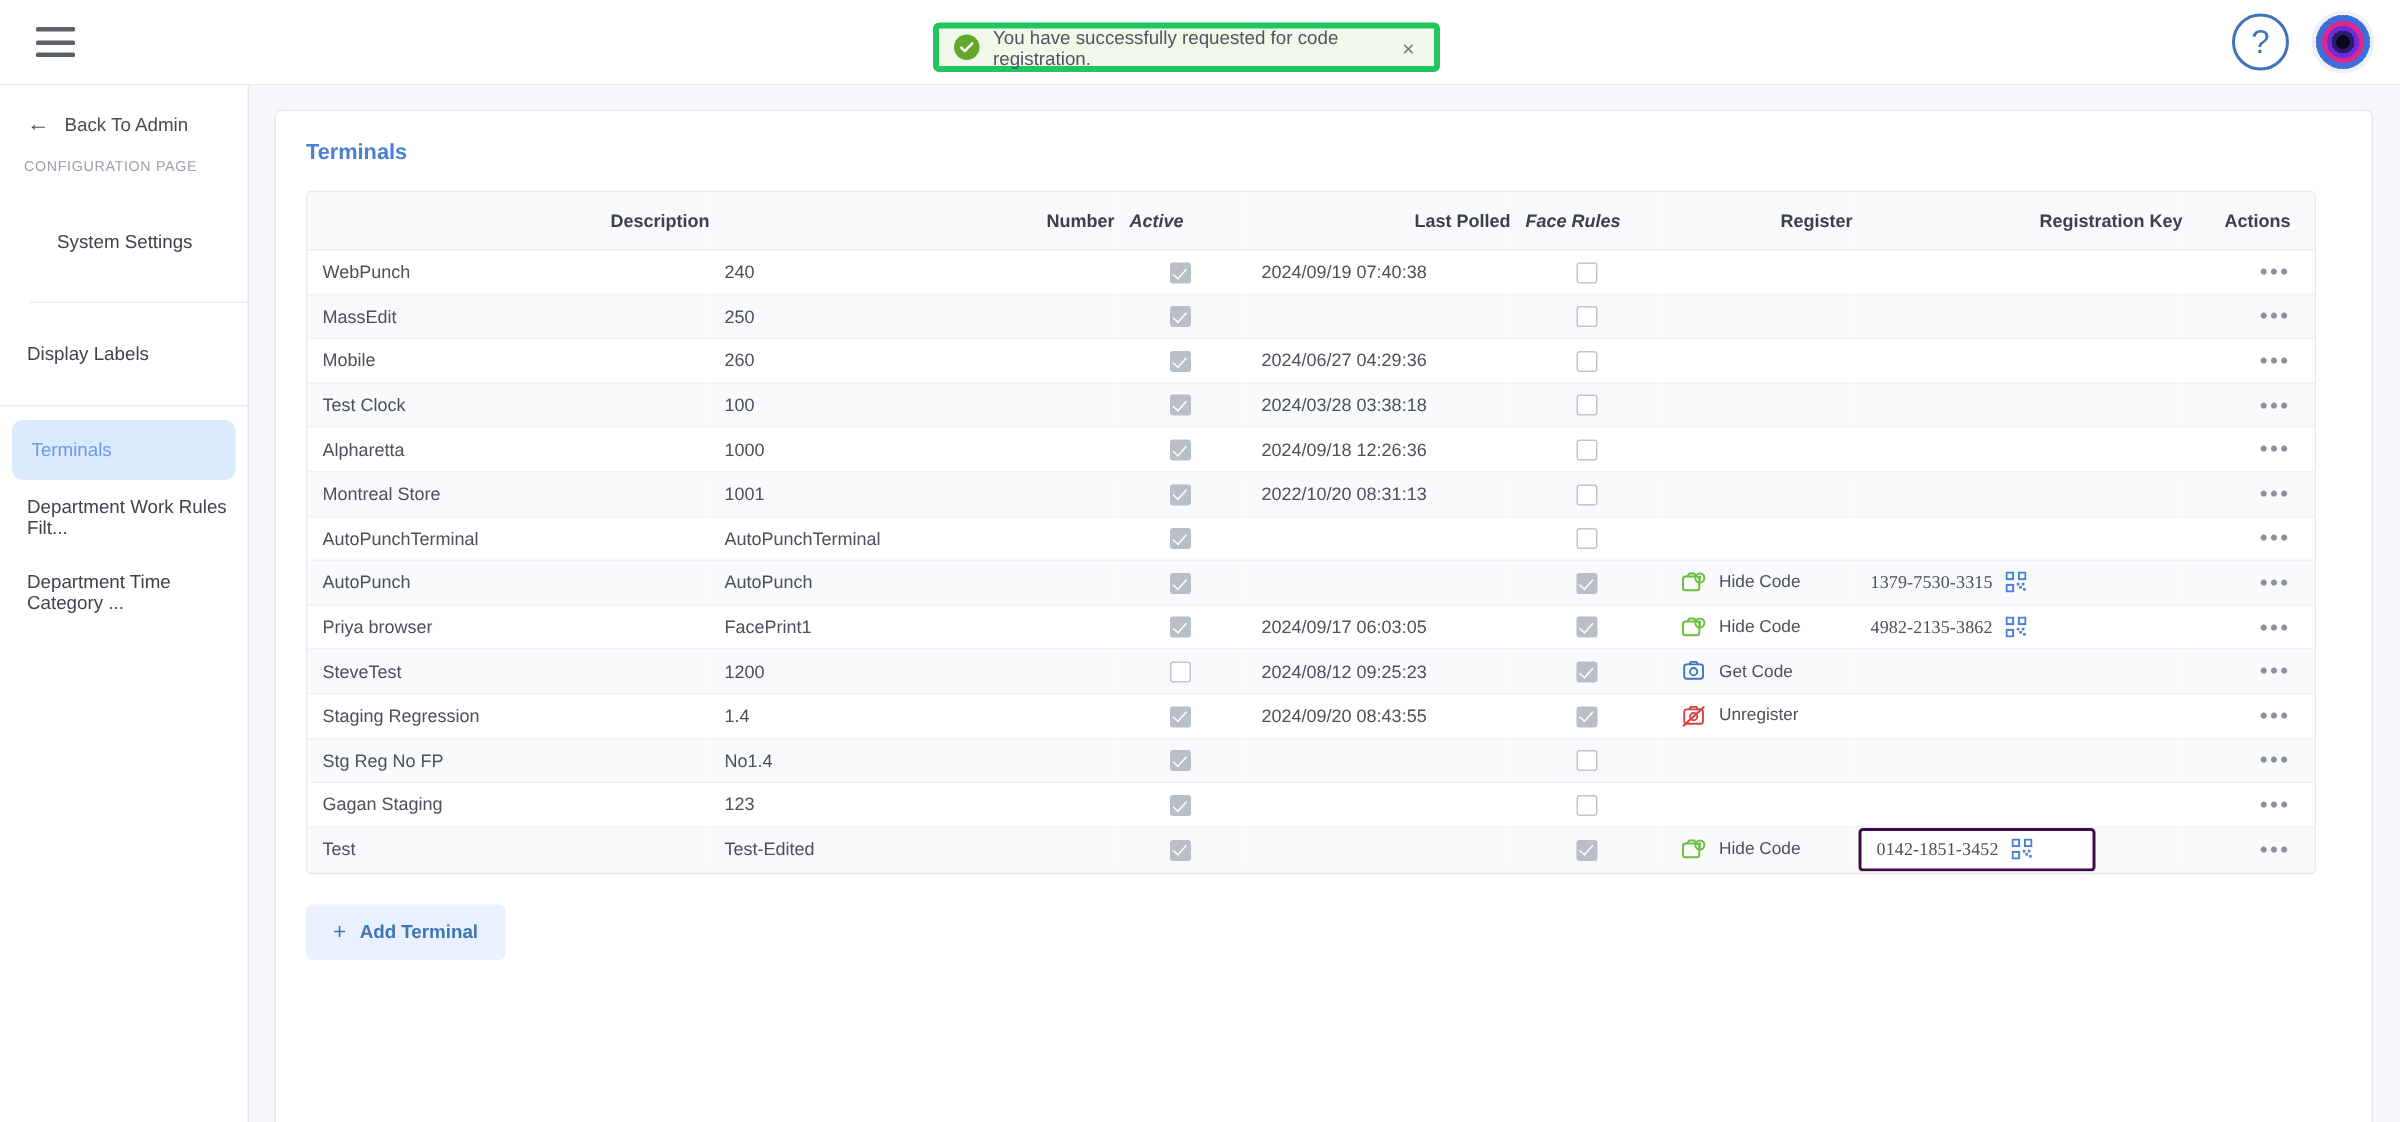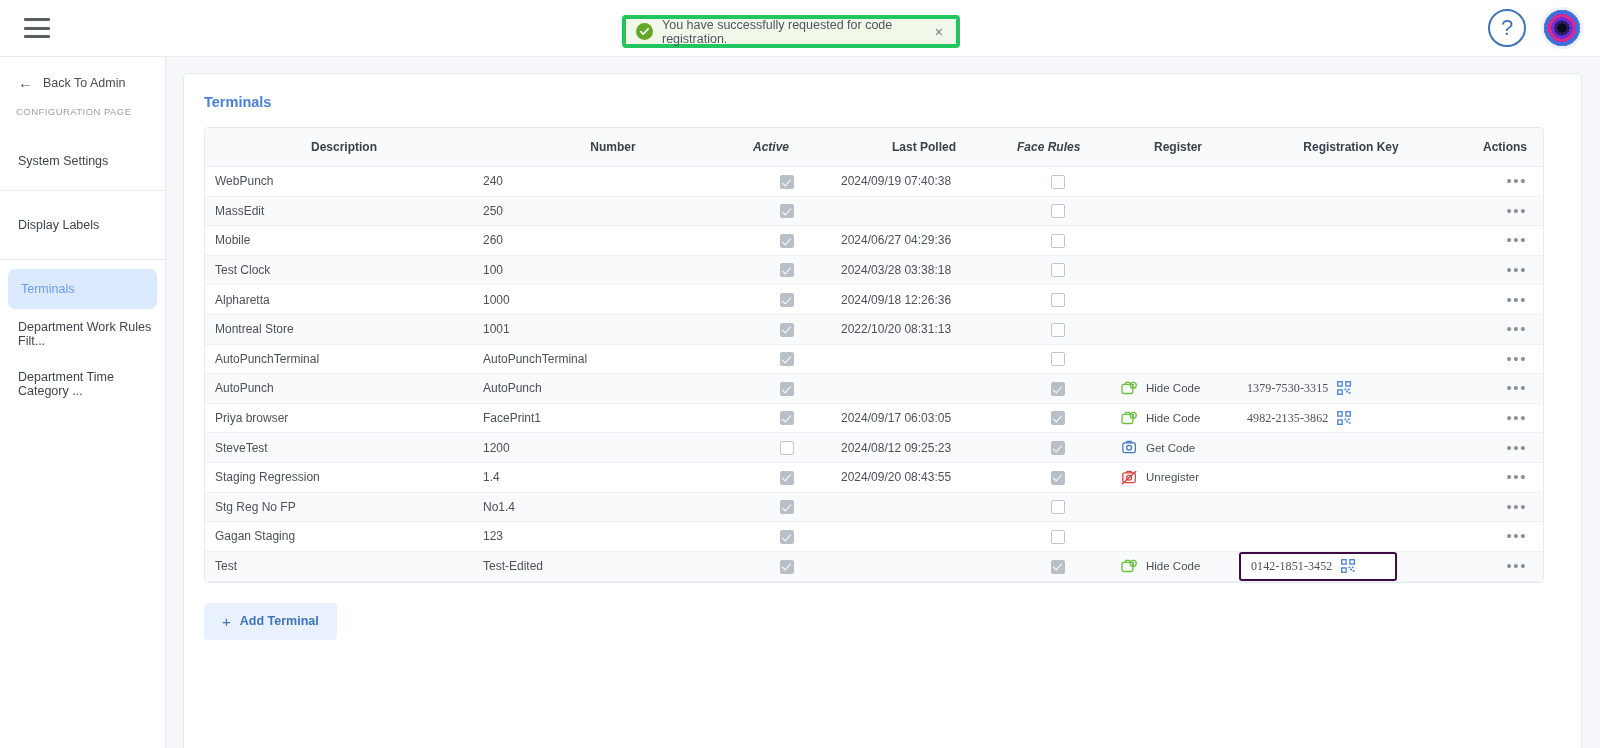--- a/index.html
+++ b/index.html
@@ -89,21 +89,21 @@
     padding: 16px 0 0 16px;
     font-size: 9.5px; letter-spacing: .45px;
     color: #9aa1ab; text-transform: uppercase;
   }
   .sb-group { border-bottom: 1px solid #e9ecf1; }
   .sb-item {
     padding: 13px 0 13px 18px;
     font-size: 12.5px; color: #3e434c;
     cursor: pointer;
   }
-  .sb-group.g1 { padding: 10px 0 9px; }
+  .sb-group.g1 { padding: 10px 0 20px; margin-left: 20px; }
   .sb-group.g2 { padding: 14px 0 14px; }
   .sb-group.g3 { border-bottom: none; padding-top: 9px; }
   .sb-item.active {
     background: #dbeafe;
     color: #6b9ae8;
     border-radius: 7px;
     margin: 0 8px;
     padding-left: 13px;
   }
   .sb-item.sub { padding: 11px 0 11px 18px; }
@@ -131,21 +131,21 @@
   .tbl-wrap {
     border: 1px solid #e6eaef;
     border-radius: 4px;
     width: 1340px;
     overflow: hidden;
   }
   table { border-collapse: collapse; width: 100%; table-layout: fixed; }
   thead tr { background: #f8fafc; }
   th {
     font-size: 12px; color: #3b4149; font-weight: bold;
-    text-align: center; padding: 12px 0 12px 10px;
+    text-align: right; padding: 12px 0 12px 10px;
     border-bottom: 1px solid #e9ecf1;
     height: 38px;
   }
   td {
     font-size: 12px; color: #4b5059;
     padding: 0 0 0 10px;
     height: 29.6px;
     border-bottom: 1px solid #eef1f5;
     white-space: nowrap; overflow: hidden;
   }

